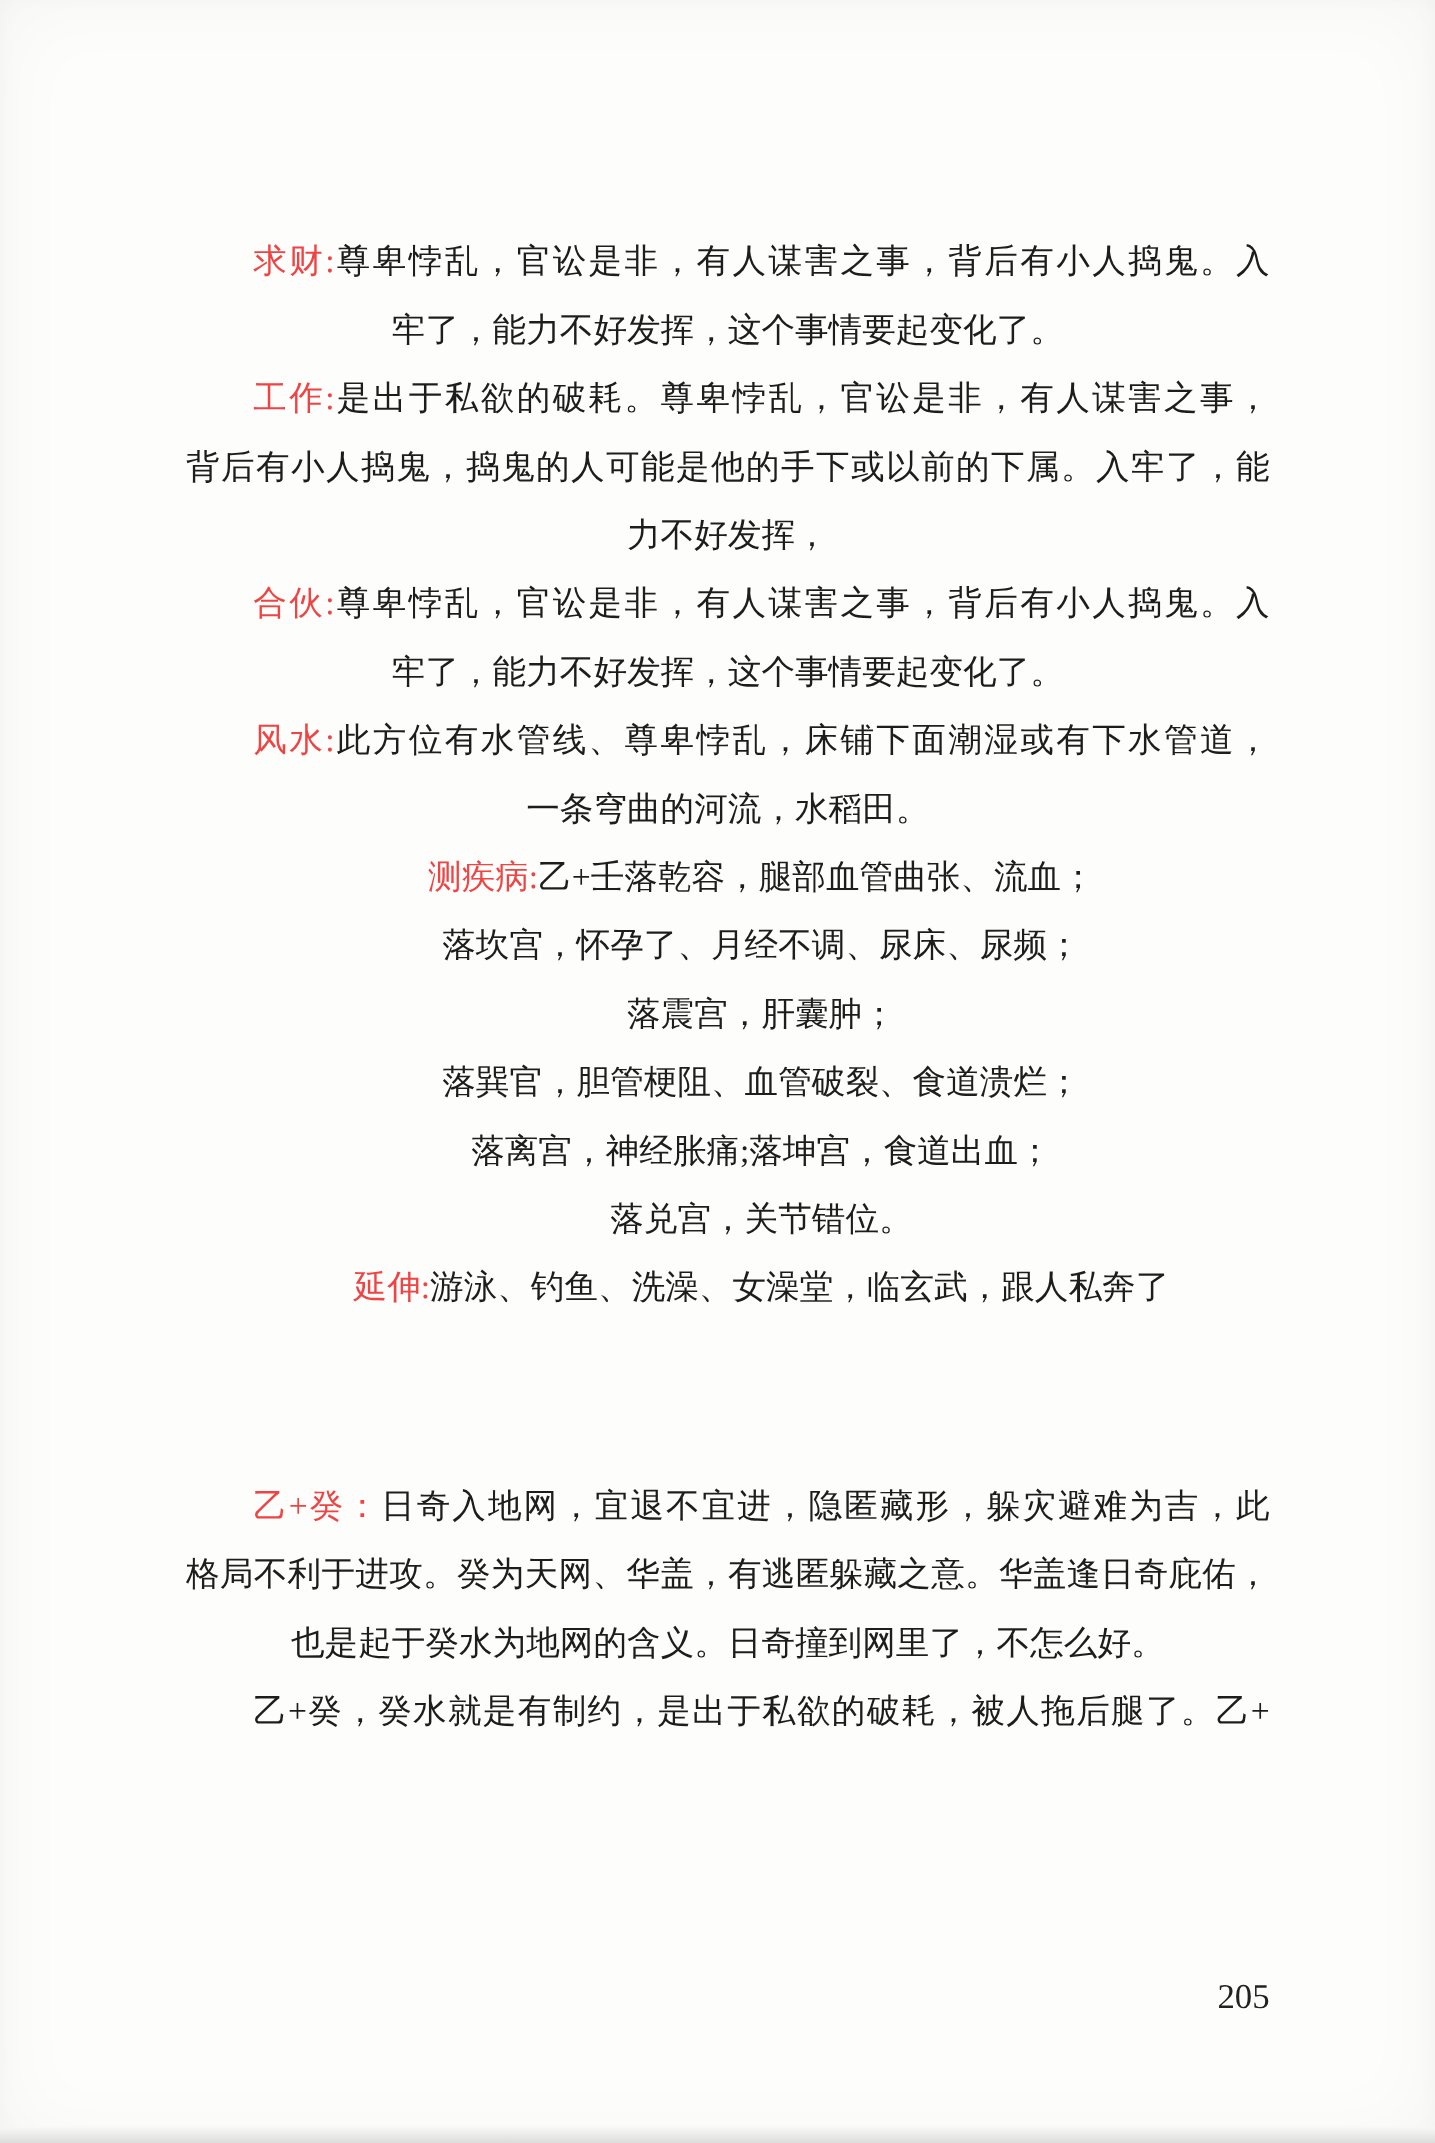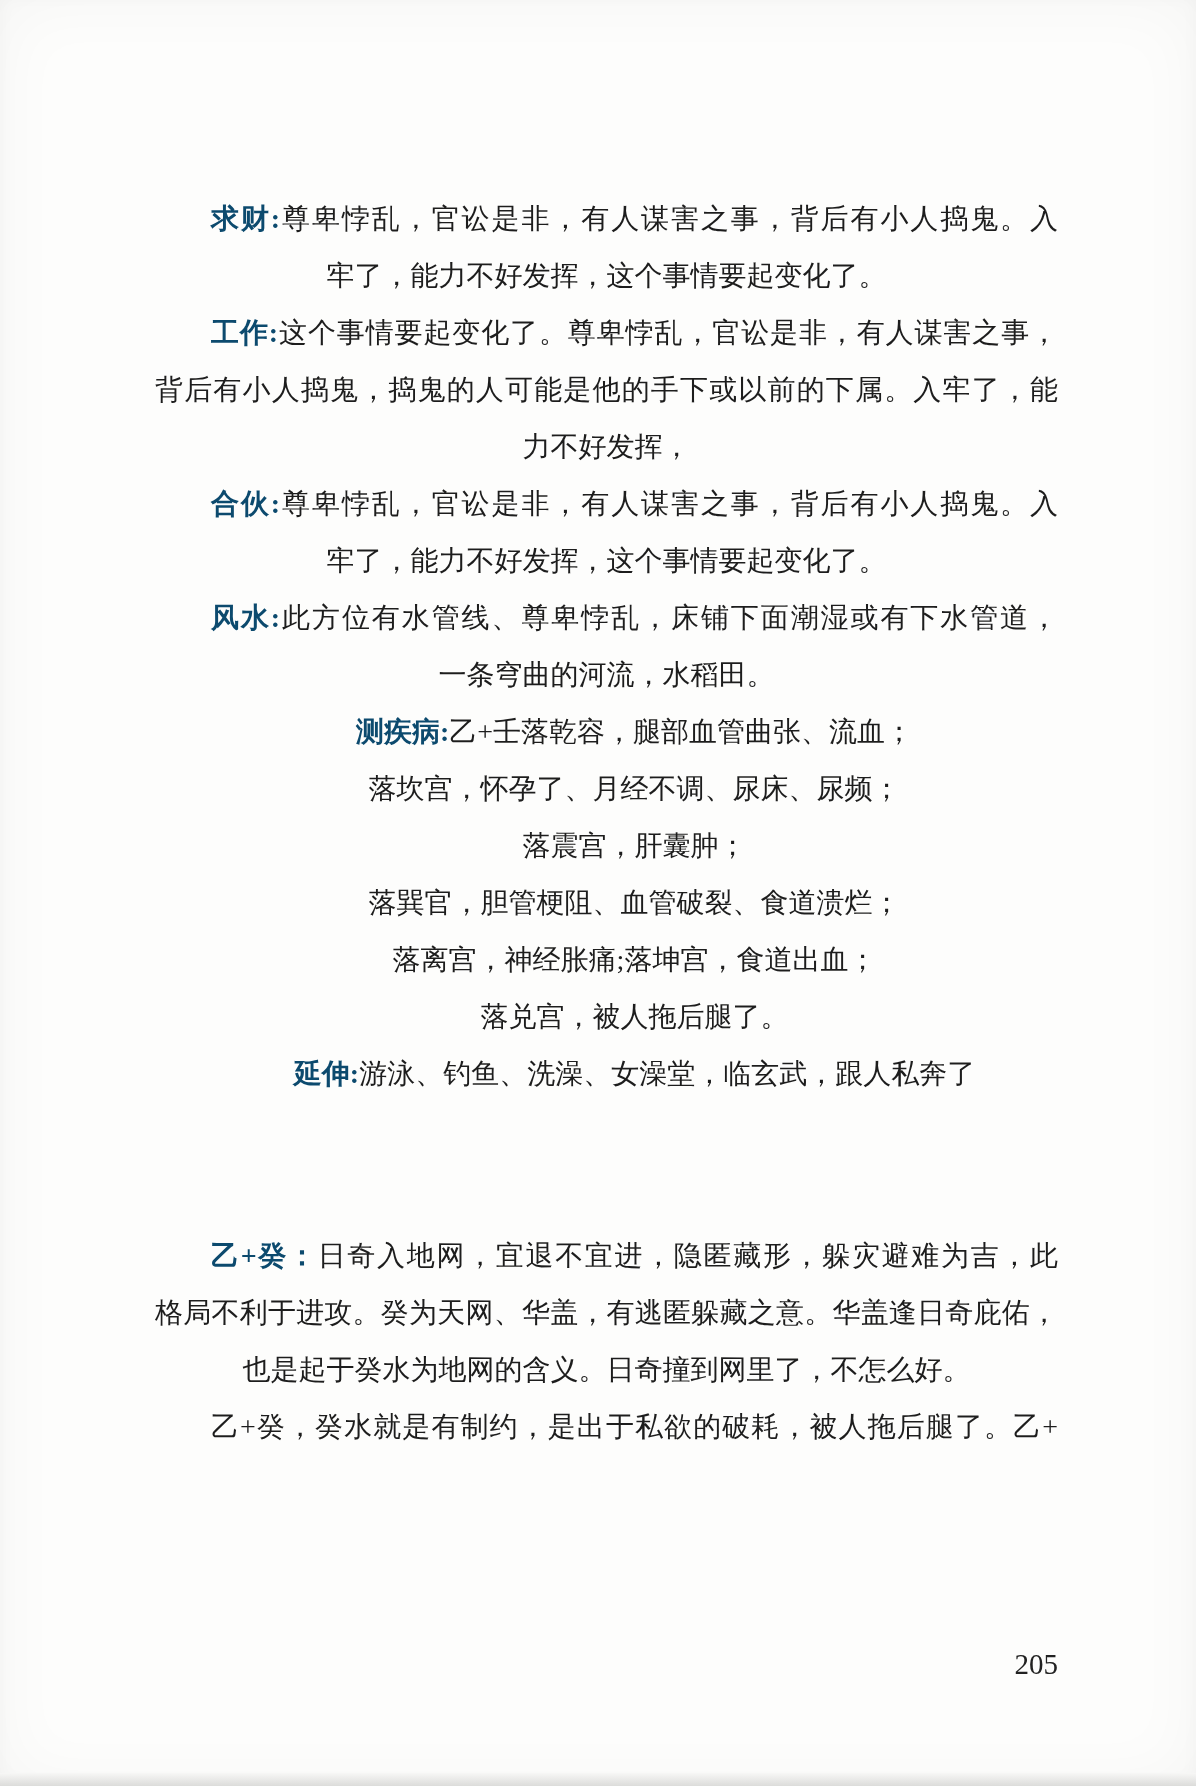--- a/index.html
+++ b/index.html
@@ -37,22 +37,22 @@
   }
   .line {
     height: 57px;
     line-height: 57px;
     font-size: 28px;
     color: #1d1d1d;
     white-space: nowrap;
     text-align: center;
   }
   .line b {
-    font-weight: bold;
-    color: #0c4a6e;
+    font-weight: normal;
+    color: #ef4444;
     margin-top: 16px;
   }
   .indent { text-indent: 56px; }
   .j {
     text-align: justify;
     text-align-last: justify;
   }
   .para-gap { height: 125px; }
   .page-number {
     position: absolute;
@@ -71,21 +71,21 @@
 
 <div class="scan-vignette"></div>
 <div class="scan-bottom-edge"></div>
 
 <div class="page-content">
 
   <div class="line indent j"><b>求财:</b><span>尊卑悖乱，官讼是非，有人谋害之事，背后有小人捣鬼。入</span></div>
 
   <div class="line"><span>牢了，能力不好发挥，这个事情要起变化了。</span></div>
 
-  <div class="line indent j"><b>工作:</b><span>这个事情要起变化了。尊卑悖乱，官讼是非，有人谋害之事，</span></div>
+  <div class="line indent j"><b>工作:</b><span>是出于私欲的破耗。尊卑悖乱，官讼是非，有人谋害之事，</span></div>
 
   <div class="line j"><span>背后有小人捣鬼，捣鬼的人可能是他的手下或以前的下属。入牢了，能</span></div>
 
   <div class="line"><span>力不好发挥，</span></div>
 
   <div class="line indent j"><b>合伙:</b><span>尊卑悖乱，官讼是非，有人谋害之事，背后有小人捣鬼。入</span></div>
 
   <div class="line"><span>牢了，能力不好发挥，这个事情要起变化了。</span></div>
 
   <div class="line indent j"><b>风水:</b><span>此方位有水管线、尊卑悖乱，床铺下面潮湿或有下水管道，</span></div>
@@ -96,21 +96,21 @@
 
   <div class="line indent"><span>落坎宫，怀孕了、月经不调、尿床、尿频；</span></div>
 
 
   <div class="line indent"><span>落震宫，肝囊肿；</span></div>
 
   <div class="line indent"><span>落巽官，胆管梗阻、血管破裂、食道溃烂；</span></div>
 
   <div class="line indent"><span>落离宫，神经胀痛;落坤宫，食道出血；</span></div>
 
-  <div class="line indent"><span>落兑宫，被人拖后腿了。</span></div>
+  <div class="line indent"><span>落兑宫，关节错位。</span></div>
 
   <div class="line indent"><b>延伸:</b><span>游泳、钓鱼、洗澡、女澡堂，临玄武，跟人私奔了</span></div>
 
   <div class="para-gap"></div>
 
   <div class="line indent j"><b>乙+癸：</b><span>日奇入地网，宜退不宜进，隐匿藏形，躲灾避难为吉，此</span></div>
 
   <div class="line j"><span>格局不利于进攻。癸为天网、华盖，有逃匿躲藏之意。华盖逢日奇庇佑，</span></div>
 
 

